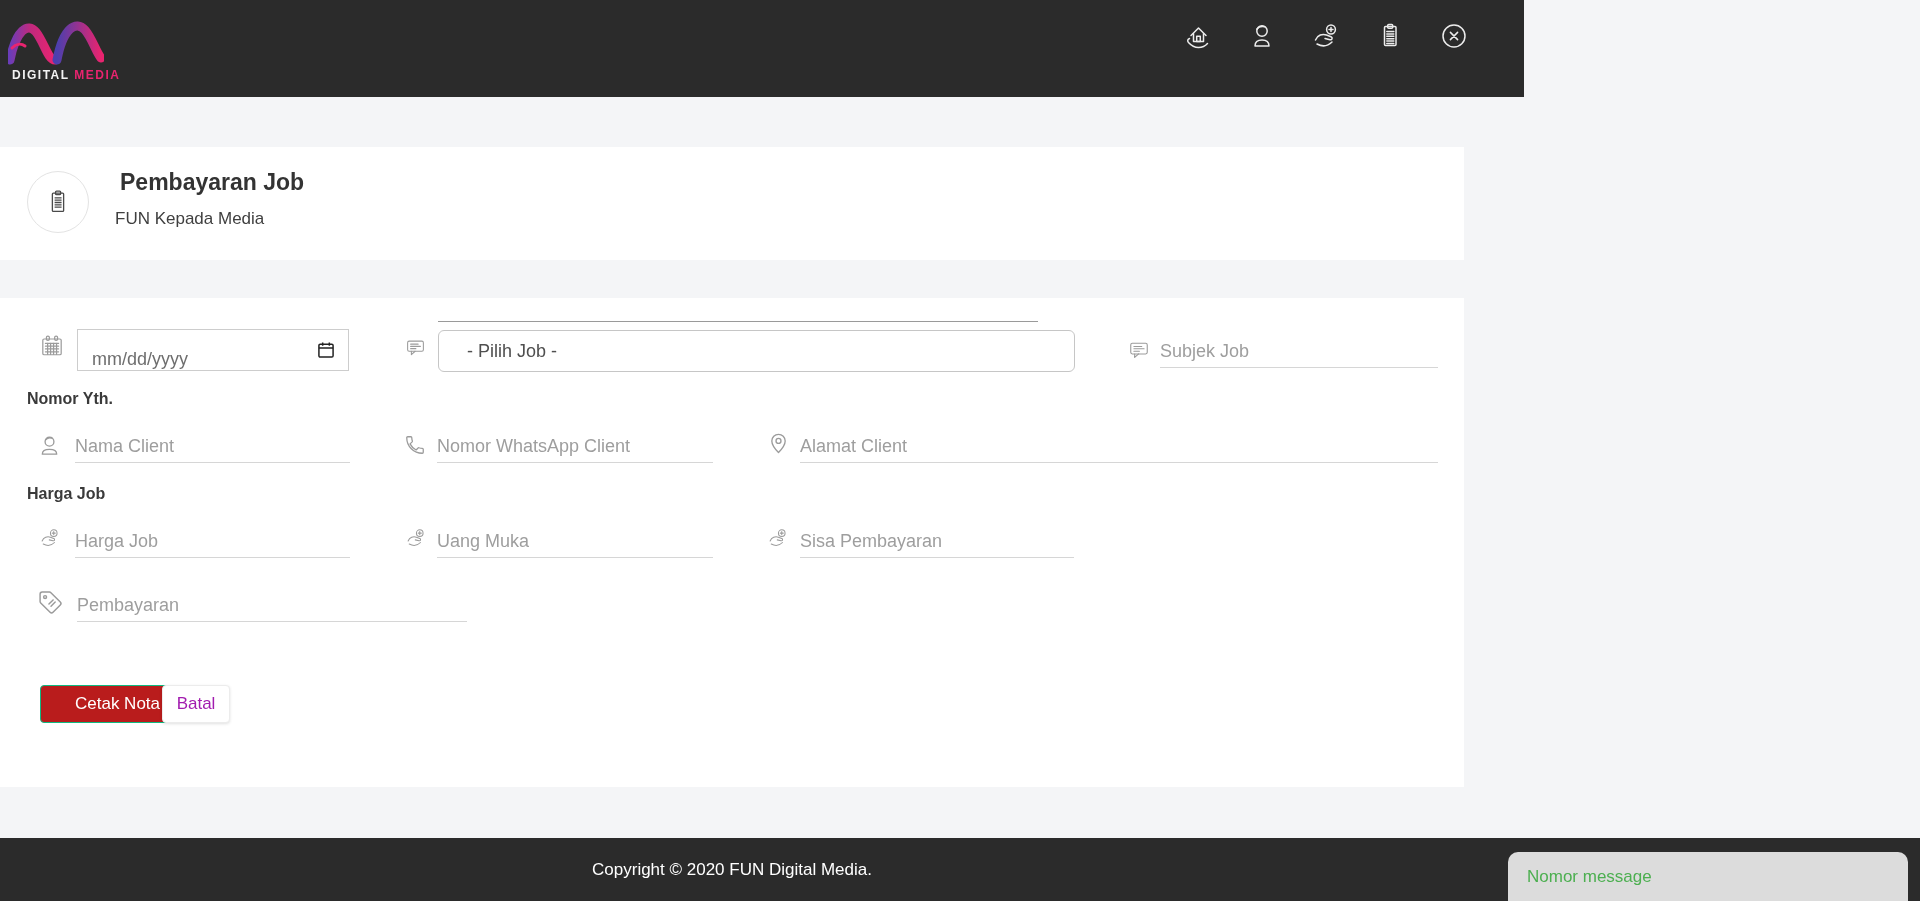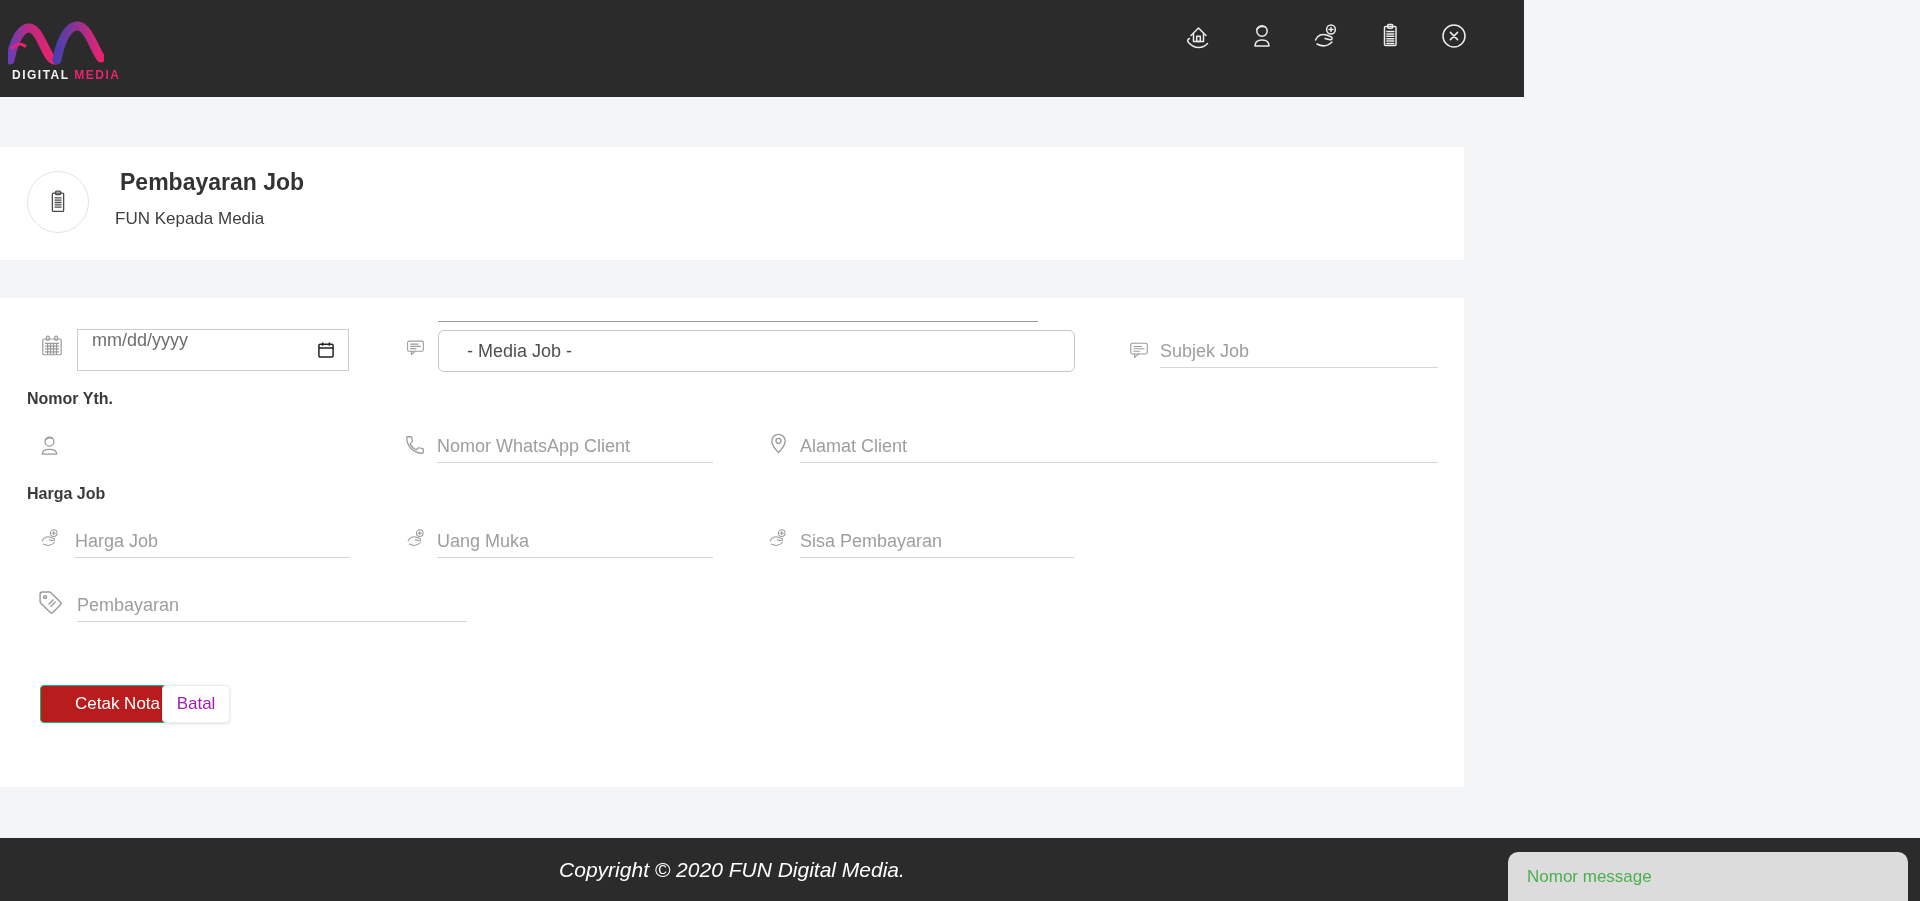--- a/index.html
+++ b/index.html
@@ -25,21 +25,21 @@
   .page-title { position:absolute; left:120px; top:22px; font-size:23px; font-weight:bold; color:#333; }
   .page-subtitle { position:absolute; left:115px; top:62px; font-size:17px; color:#3f3f3f; }
 
   .form-card { position:absolute; left:0; top:298px; width:1464px; height:489px; background:#ffffff; }
 
   .f-icon { position:absolute; }
   .f-icon svg { stroke:#9b9b9b; fill:none; stroke-width:1.4; stroke-linecap:round; stroke-linejoin:round; }
 
   
   .date-wrap { position:absolute; left:77px; top:31px; width:272px; height:42px;
-    border:1px solid #cdcdcd; background:#fff; display:flex; align-items:flex-start; }
+    border:1px solid #cdcdcd; background:#fff; display:flex; align-items:flex-end; }
   .date-wrap input { border:none; outline:none; width:210px; padding-left:14px;
     font-size:18px; color:#6e6e6e; font-family:"Liberation Sans", sans-serif; background:transparent; }
   .date-wrap input::placeholder { color:#6e6e6e; }
   .date-cal { position:absolute; right:12px; top:10px; }
   .date-cal svg { stroke:#222; fill:none; stroke-width:1.8; }
 
   
   .select-top-line { position:absolute; left:438px; top:23px; width:600px; height:1px; background:#9a9a9a; }
   .job-select { position:absolute; left:438px; top:32px; width:637px; height:42px;
     border:1px solid #c6c6c6; border-radius:6px; background:#fff; cursor:pointer;
@@ -57,21 +57,21 @@
   
   .btn { position:absolute; height:38px; border-radius:4px; font-size:17px; cursor:pointer;
     font-family:"Liberation Sans", sans-serif; }
   .btn-green { left:40px; top:387px; width:134px; background:#b91c1c; border:1px solid #10b981; color:#fff;padding-left:21px; }
   .btn-white { left:162px; top:387px; width:68px; background:#fff; border:1px solid #ececec;
     color:#a21caf; box-shadow:0 1px 3px rgba(0,0,0,.12); }
 
   
   .footer { position:absolute; left:0; top:838px; width:1920px; height:63px; background:#2b2b2b; }
   .footer-inner { width:1464px; height:100%; display:flex; align-items:center; justify-content:center; }
-  .footer-inner div { color:#fff; font-size:21px;font-style:italic; }
+  .footer-inner div { color:#fff; font-size:17px; }
 
   
   .chat-widget { position:absolute; left:1508px; top:852px; width:400px; height:49px;
     background:#dcdcdc; border-radius:10px 10px 0 0; cursor:pointer;
     display:flex; align-items:center; }
   .chat-widget span { padding-left:19px; font-size:17px; color:#4caf50; }
 </style>
 </head>
 <body>
 
@@ -176,41 +176,42 @@
 
     <div class="select-top-line"></div>
     <span class="f-icon" style="left:405px; top:39px;">
       <svg width="21" height="21" viewBox="0 0 28 28">
         <rect x="3.5" y="5.5" width="21" height="13.5" rx="2"></rect>
         <path d="M8.5 19 v4.5 l5 -4.5"></path>
         <path d="M7.5 9.5 h10 M7.5 12.5 h13 M7.5 15.5 h7"></path>
       </svg>
     </span>
     <div class="job-select">
-      <span>- Media Job -</span>
+      <span>- Pilih Job -</span>
     </div>
 
     <span class="f-icon" style="left:1128px; top:41px;">
       <svg width="22" height="22" viewBox="0 0 28 28">
         <rect x="3.5" y="5.5" width="21" height="13.5" rx="2"></rect>
         <path d="M8.5 19 v4.5 l5 -4.5"></path>
         <path d="M7.5 9.5 h10 M7.5 12.5 h13 M7.5 15.5 h7"></path>
       </svg>
     </span>
     <input class="u-input" style="left: 1160px; top: 38px; width: 278px;" placeholder="Subjek Job">
 
     <div class="sec-label" style="top:92px;">Nomor Yth.</div>
 
     <span class="f-icon" style="left:38px; top:136px;">
       <svg width="23" height="23" viewBox="0 0 24 24">
         <circle cx="12" cy="8" r="4.6"></circle>
         <path d="M8 6.2 q2.2 -3 6.4 -2"></path>
         <path d="M4.5 21 q0 -5 7.5 -5 q7.5 0 7.5 5 z"></path>
       </svg>
     </span>
+    <input class="u-input" style="left: 75px; top: 133px; width: 275px;" placeholder="Nama Client">
 
     <span class="f-icon" style="left:404px; top:136px;">
       <svg width="22" height="22" viewBox="0 0 24 24">
         <path d="M6.6 10.8 c1.4 2.8 3.8 5.1 6.6 6.6 l2.2 -2.2 c.3 -.3 .7 -.4 1 -.2 1.1 .4 2.3 .6 3.6 .6 .6 0 1 .4 1 1 V20 c0 .6 -.4 1 -1 1 C10.6 21 3 13.4 3 4 c0 -.6 .4 -1 1 -1 h3.5 c.6 0 1 .4 1 1 0 1.2 .2 2.4 .6 3.6 .1 .3 0 .7 -.2 1 z"></path>
       </svg>
     </span>
     <input class="u-input" style="left: 437px; top: 133px; width: 276px;" placeholder="Nomor WhatsApp Client">
 
     <span class="f-icon" style="left:768px; top:134px;">
       <svg width="21" height="23" viewBox="0 0 22 24">

